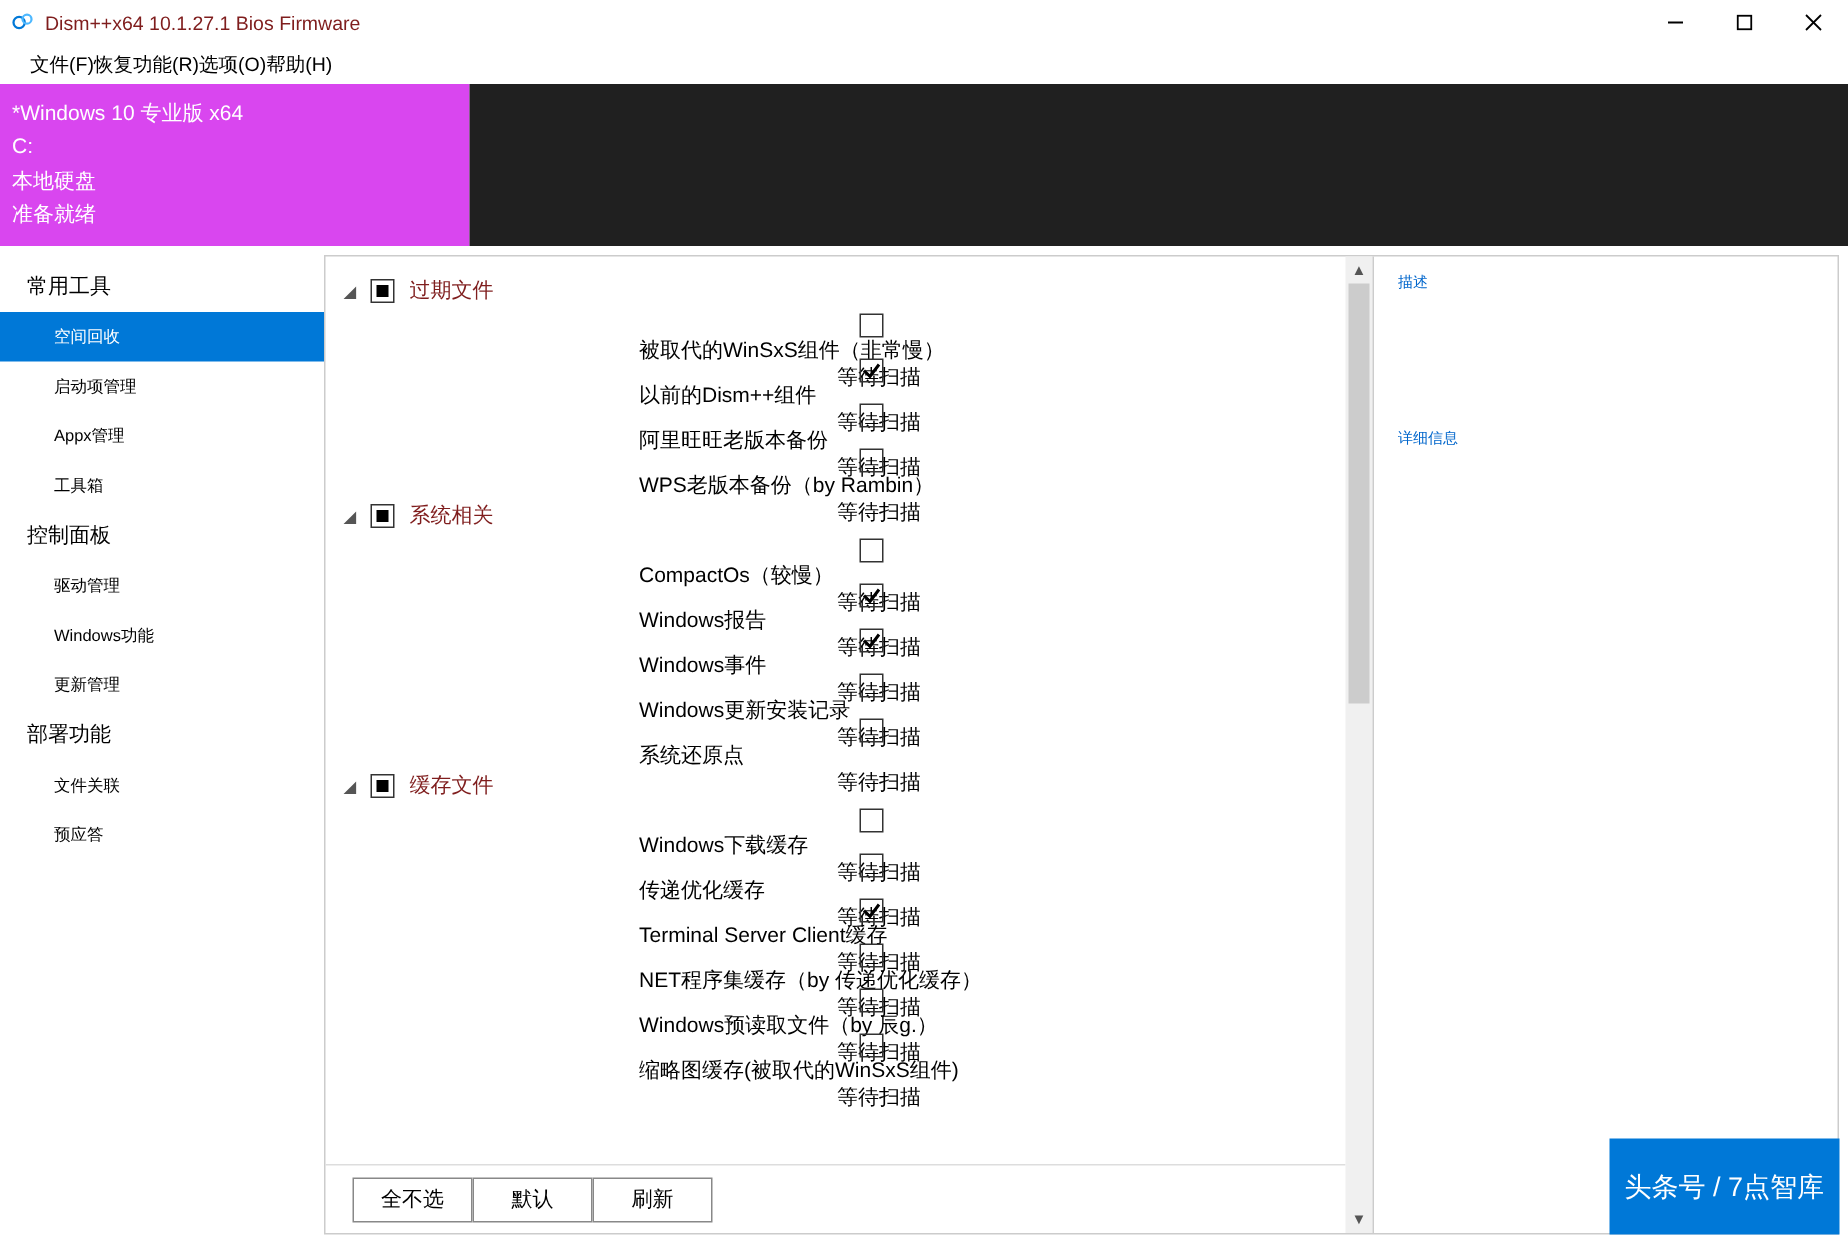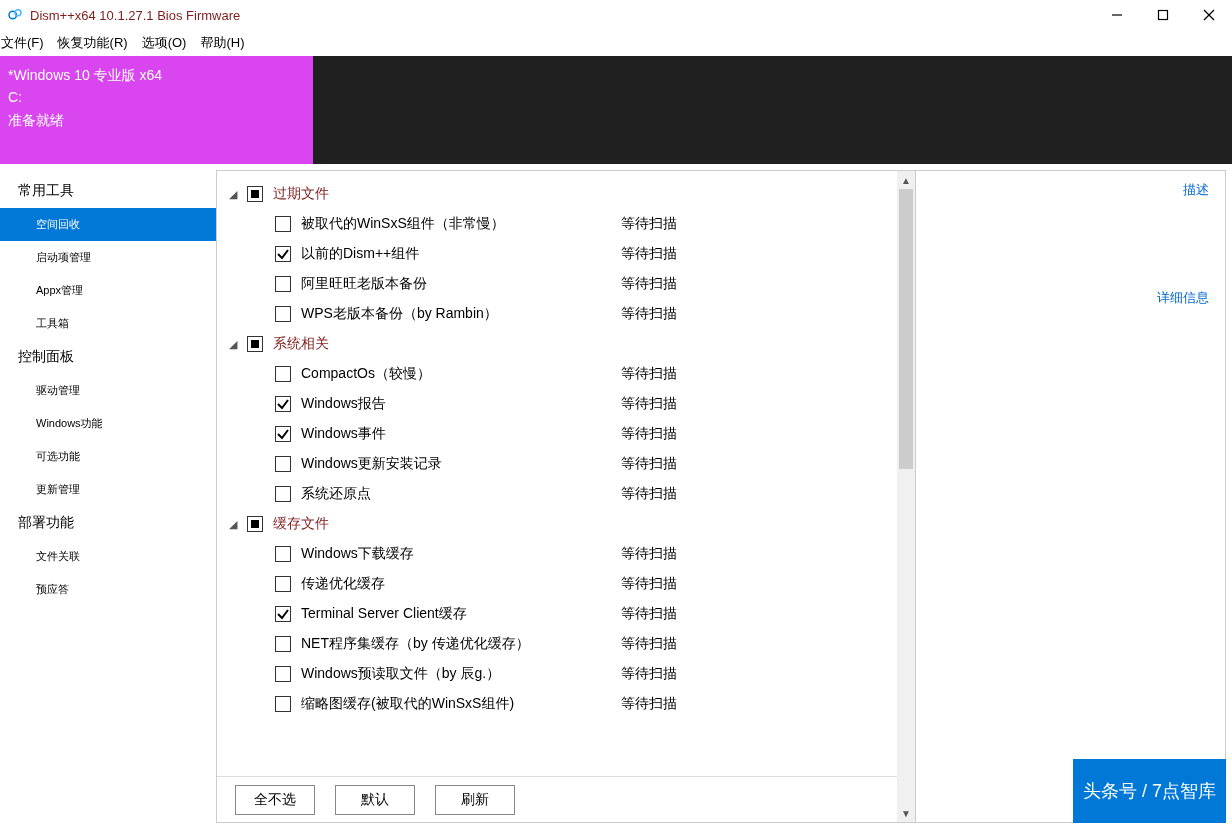--- a/index.html
+++ b/index.html
@@ -5,21 +5,21 @@
 * { margin: 0; padding: 0; box-sizing: border-box; font-family: "Microsoft YaHei", "Segoe UI", sans-serif; }
 body { width: 1232px; height: 829px; background: #fff; overflow: hidden; font-size: 14px; }
 
 .titlebar { height: 30px; background: #fff; display: flex; align-items: center; padding-left: 6px; }
 .titlebar .app-icon { width: 18px; height: 18px; margin-right: 6px; }
 .titlebar .title { font-size: 13px; color: #7f1d1d; flex: 1; }
 .win-controls { display: flex; }
 .win-controls .btn { width: 46px; height: 30px; display: flex; align-items: center; justify-content: center; }
 .win-controls .btn svg { stroke: #000; }
 
-.menubar { height: 26px; background: #fff; display: flex; align-items: center; padding-left: 1px; gap: 14px; font-size: 13px; color: #000; }
+.menubar { height: 26px; background: #fff; display: flex; align-items: center; padding-left: 20px; font-size: 13px; color: #000; }
 .menubar span { cursor: default; }
 
 .sys-banner { height: 108px; display: flex; }
 .sys-left { width: 313px; background: #d946ef; color: #fff; padding: 8px 8px; font-size: 14px; line-height: 1.6; }
 .sys-right { flex: 1; background: #202020; }
 
 .main { display: flex; height: calc(829px - 30px - 26px - 108px); border-radius: 17px; }
 
 .sidebar { width: 216px; background: #fff; padding-top: 10px; overflow-y: auto; }
 .nav-group-title { padding: 8px 18px; color: #000; font-size: 14px; }
@@ -30,36 +30,36 @@
 .list-wrap { flex: 1; display: flex; flex-direction: column; }
 .list-scroll { flex: 1; overflow-y: hidden; position: relative; }
 .list-inner { padding: 8px 0 8px 4px; }
 
 .group-row { display: flex; align-items: center; height: 30px; padding-left: 8px; }
 .tri { width: 12px; font-size: 11px; color: #555; margin-right: 6px; cursor: default; }
 .mixed-box { width: 16px; height: 16px; border: 1.5px solid #333; margin-right: 10px; display: flex; align-items: center; justify-content: center; }
 .mixed-mark { width: 8px; height: 8px; background: #000; }
 .group-label { font-size: 14px; color: #7f1d1d; }
 
-.item-row { display: flex; align-items: center; height: 30px; padding-left: 54px; }
+.item-row { display: flex; align-items: center; height: 30px; padding-left: 54px; flex-direction: column; }
 .chk { width: 16px; height: 16px; border: 1.5px solid #333; margin-right: 10px; display: flex; align-items: center; justify-content: center; flex-shrink: 0; }
 .chk.checked svg { display: block; }
 .chk svg { display: none; }
 .item-label { width: 320px; font-size: 14px; color: #000; }
 .item-status { font-size: 14px; color: #000; }
 
 .scrollbar { width: 18px; background: #f0f0f0; display: flex; flex-direction: column; }
 .sb-btn { height: 18px; display: flex; align-items: center; justify-content: center; font-size: 10px; color: #555; }
 .sb-track { flex: 1; position: relative; }
 .sb-thumb { position: absolute; top: 0; left: 2px; right: 2px; height: 280px; background: #ccc; }
 
 .right-panel { width: 310px; padding: 10px 16px; border-left: 1px solid #ccc; }
-.right-panel .link { color: #0066cc; font-size: 13px; margin-bottom: 90px; display: block; text-align: right; }
-
-.buttons { height: 46px; display: flex; align-items: center; gap: 20px; padding-left: 18px; border-top: 1px solid #ddd; }
+.right-panel .link { color: #0066cc; font-size: 10px; margin-bottom: 90px; display: block; }
+
+.buttons { height: 46px; display: flex; align-items: center; gap: 0; padding-left: 18px; border-top: 1px solid #ddd; }
 .action-btn { width: 80px; height: 30px; border: 1px solid #888; background: #fff; font-size: 14px; display: flex; align-items: center; justify-content: center; cursor: default; }
 
 .watermark { position: fixed; right: 6px; bottom: 6px; background: #0078d7; color: #fff; padding: 20px 10px; font-size: 18px; }
 </style>
 </head>
 <body>
 
 <div class="titlebar">
   <span class="app-icon">
     <svg viewBox="0 0 24 24" width="18" height="18">
@@ -92,37 +92,37 @@
   <span>文件(F)</span>
   <span>恢复功能(R)</span>
   <span>选项(O)</span>
   <span>帮助(H)</span>
 </div>
 
 <div class="sys-banner">
   <div class="sys-left">
     <div>*Windows 10 专业版 x64</div>
     <div>C:</div>
+    <div>本地硬盘</div>
     <div>准备就绪</div>
   </div>
   <div class="sys-right"></div>
 </div>
 
 <div class="main">
   <div class="sidebar">
     <div class="nav-group-title">常用工具</div>
     <div class="nav-item active">空间回收</div>
     <div class="nav-item">启动项管理</div>
     <div class="nav-item">Appx管理</div>
     <div class="nav-item">工具箱</div>
 
     <div class="nav-group-title">控制面板</div>
     <div class="nav-item">驱动管理</div>
     <div class="nav-item">Windows功能</div>
-    <div class="nav-item">可选功能</div>
     <div class="nav-item">更新管理</div>
 
     <div class="nav-group-title">部署功能</div>
     <div class="nav-item">文件关联</div>
     <div class="nav-item">预应答</div>
   </div>
 
   <div class="content">
     <div class="list-wrap">
       <div class="list-scroll">

